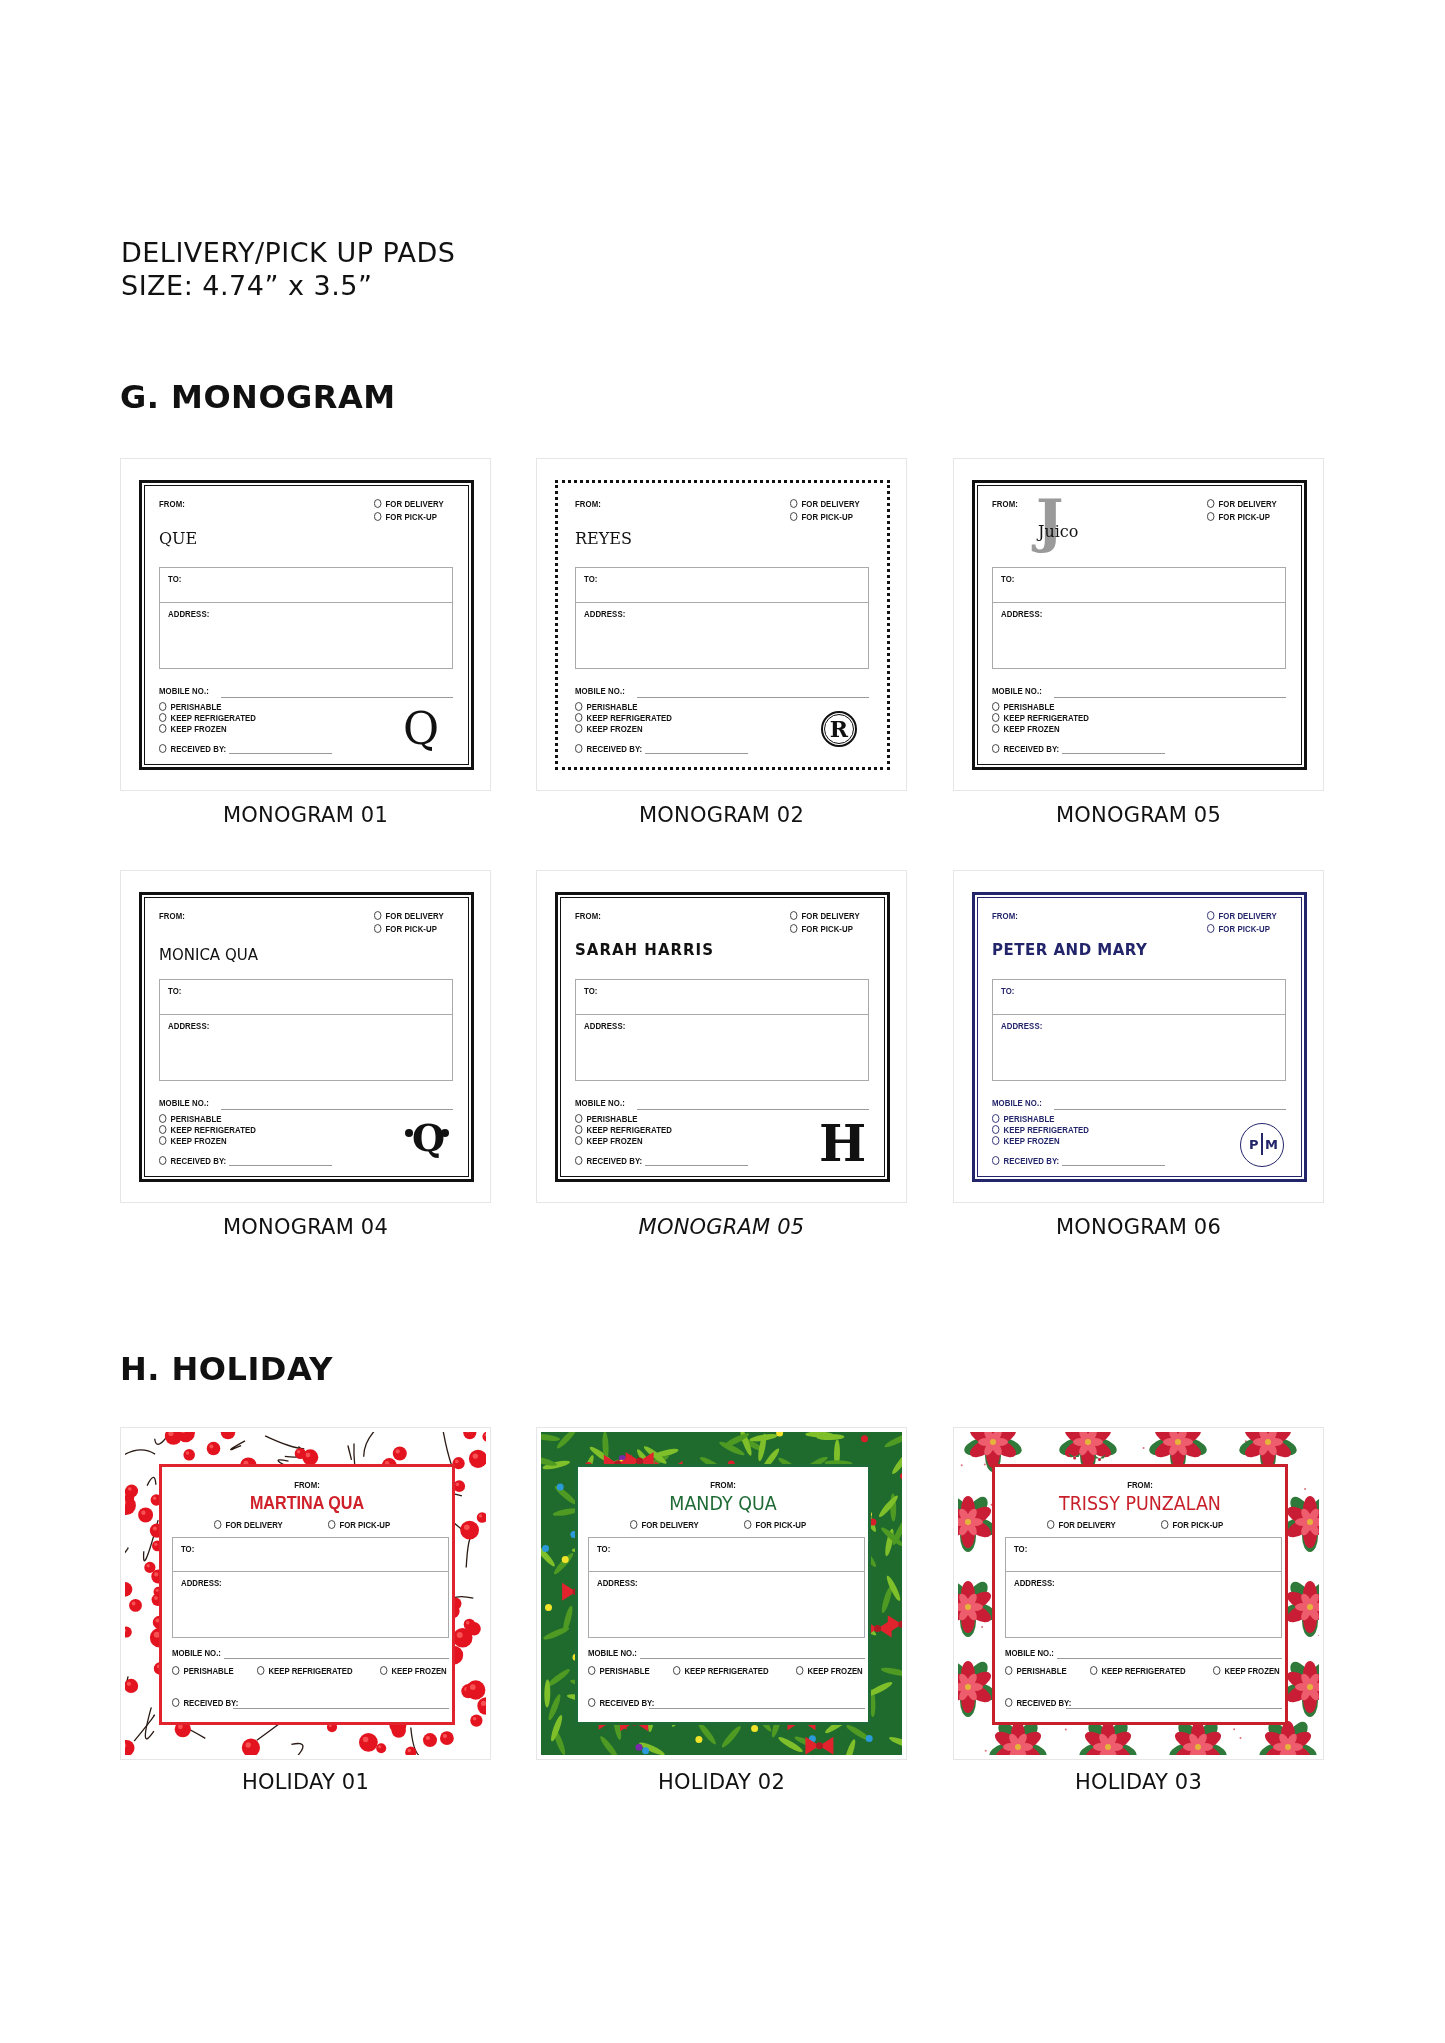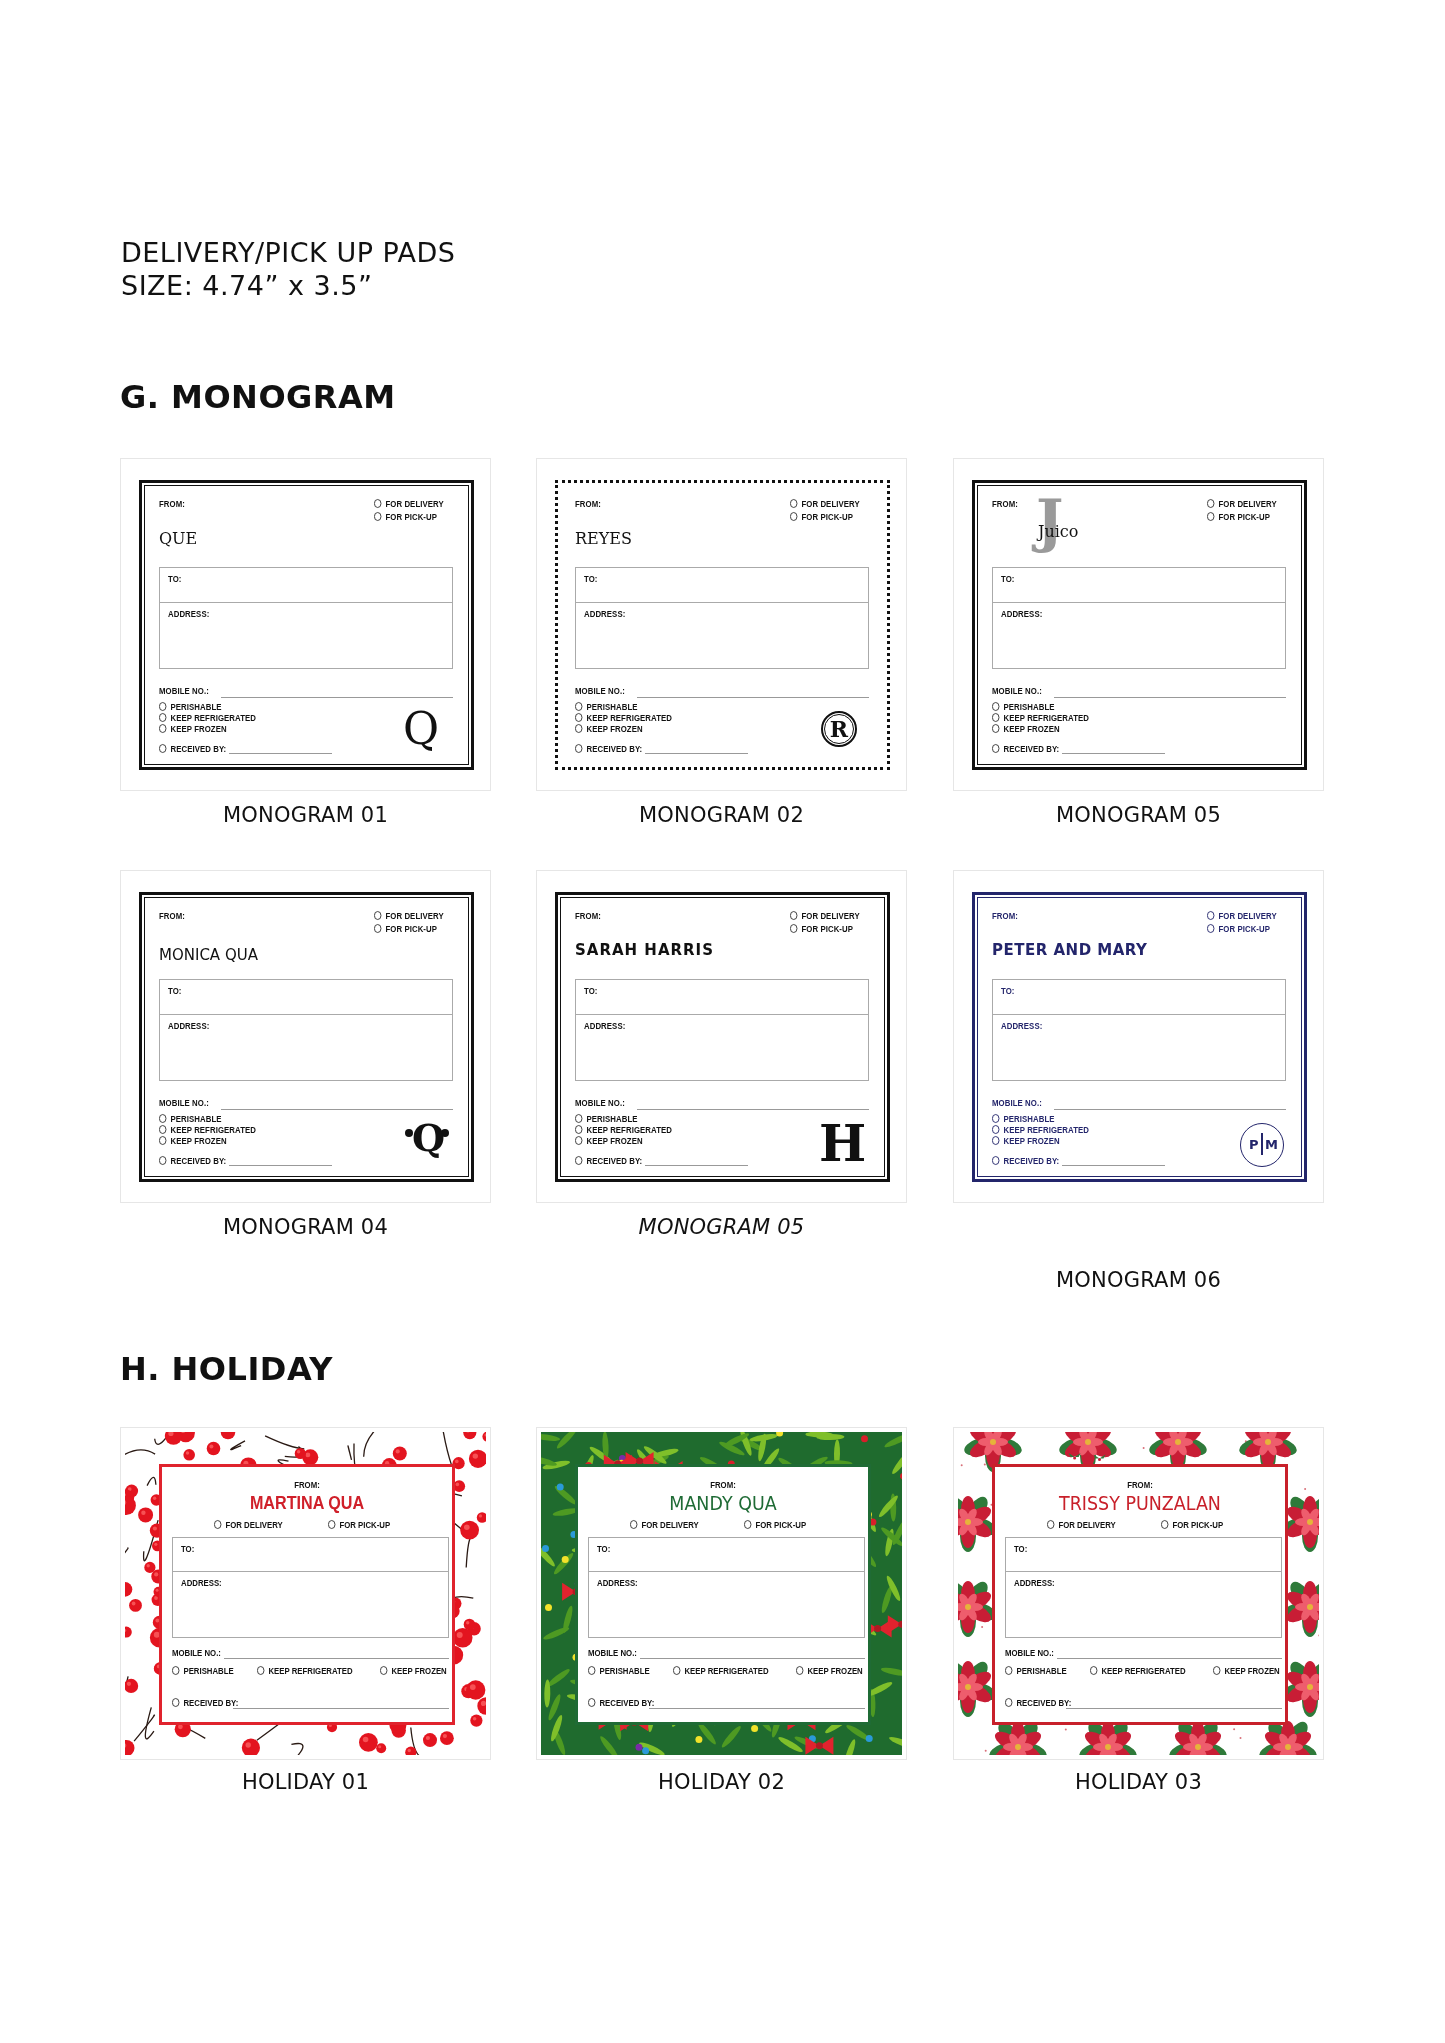--- a/index.html
+++ b/index.html
@@ -206,21 +206,21 @@
       <div class="line" style="left:108px;top:294px;width:103px;"></div>
       <div class="mono-slot">
           <div style="position:absolute;left:286px;top:252px;width:44px;height:44px;border:1.5px solid #23256b;border-radius:50%;box-sizing:border-box;font-family:'DejaVu Sans',sans-serif;font-weight:bold;color:#23256b;font-size:13px;">
             <span style="position:absolute;left:8px;top:13px;">P</span>
             <span style="position:absolute;left:20px;top:9px;width:1.5px;height:22px;background:#23256b;"></span>
             <span style="position:absolute;left:24px;top:13px;">M</span>
           </div>
         </div>
     </div>
   </div>
-    <div class="card-label" style="left: 953px; top: 1268px;">MONOGRAM 06</div>
+    <div class="card-label" style="left: 953px; top: 1215px;">MONOGRAM 06</div>
   </div>
 
 <div class="section-title" style="top:1350px;">H. HOLIDAY</div>
 
 <div id="holiday-grid">
     <div class="card" style="left: 120px; top: 1427px;">
     <div class="pattern"><svg width="363" height="323" xmlns="http://www.w3.org/2000/svg">
           <rect width="363" height="323" fill="#ffffff"></rect>
           <path d="M178.0 181.1 q -23.1 -15.4 -5.1 0.6" stroke="#2a1a14" stroke-width="1.3" fill="none"></path>
           <path d="M28.5 283.9 q 5.4 -5.4 -19.4 25.3" stroke="#2a1a14" stroke-width="1.3" fill="none"></path>

